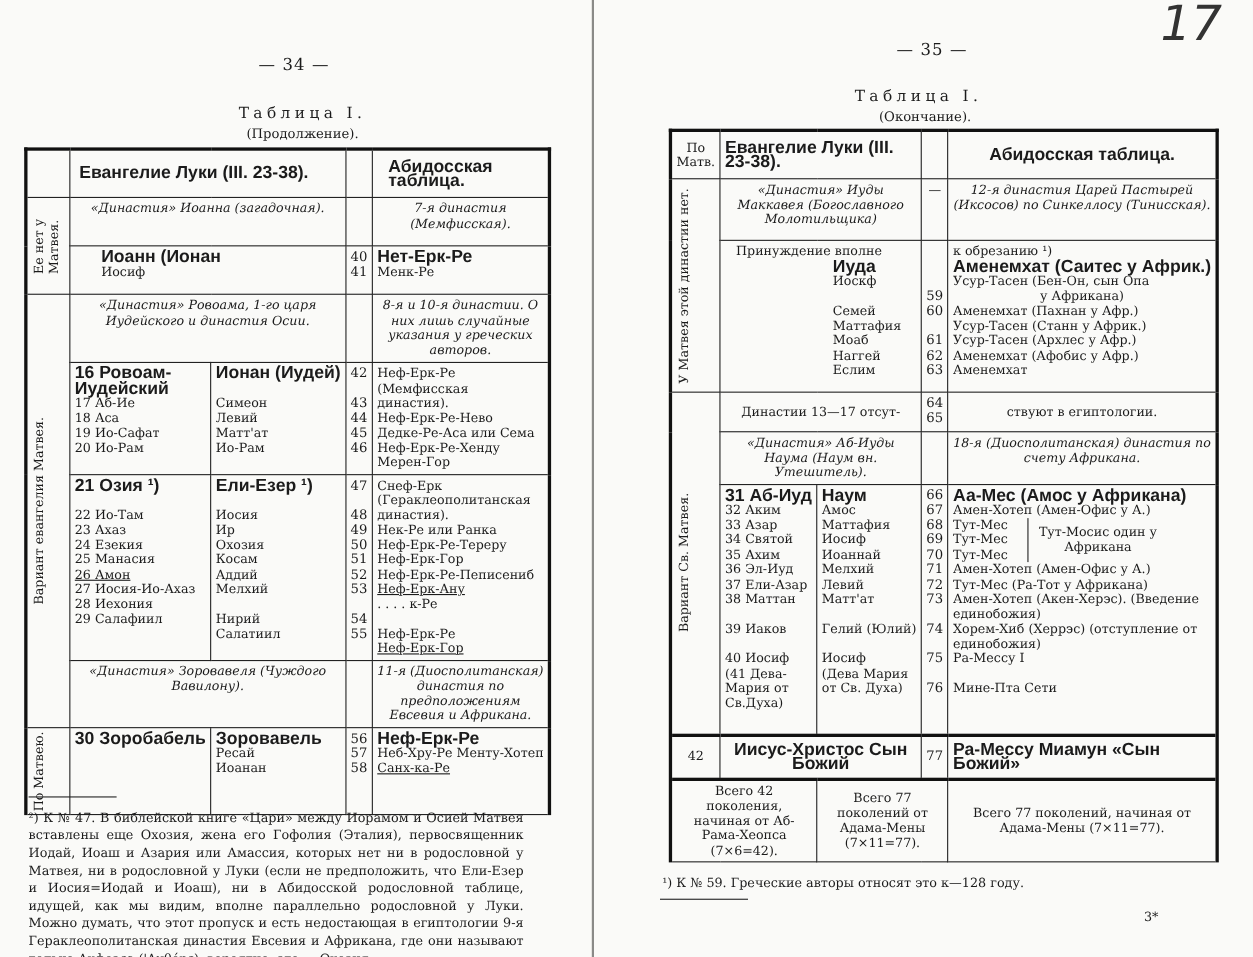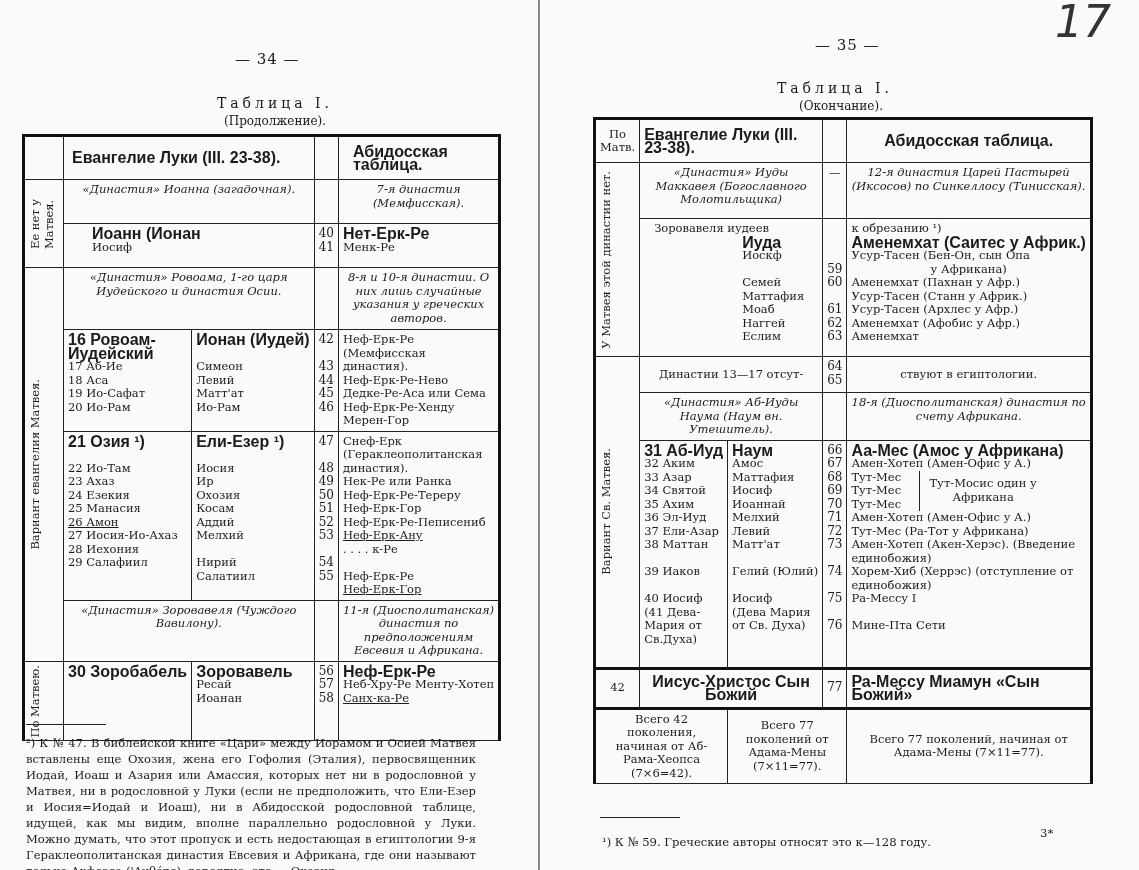--- a/index.html
+++ b/index.html
@@ -205,21 +205,21 @@
 </div>
 
 <div class="gutter"></div>
 
 <div class="page" id="right-page">
   <div class="pnum" style="left:275px;top:36px;">— 35 —</div>
   <div class="hand" style="left:515px;top:-4px;">17</div>
   <div class="ttitle" style="left:170px;top:80px;width:250px;">Таблица I.</div>
   <div class="tsub" style="left:176px;top:99px;width:250px;">(Окончание).</div>
 
-  <table class="t" style="left:53px;top:117px;width:470px;">
+  <table class="t" style="left:68px;top:117px;width:470px;">
     <colgroup>
         <col style="width:38px">
         <col style="width:90px">
         <col style="width:92px">
         <col style="width:30px">
         <col style="width:196px">
       </colgroup>
     <tbody>
         <tr style="height:44px">
       <td class="thick-top thick-l center" style="vertical-align:middle">По Матв.</td>
@@ -230,21 +230,21 @@
     <tr style="height:56px">
       <td rowspan="2" class="thick-l" style="vertical-align:middle">
             <div class="vert">У Матвея этой династии нет.</div>
           </td>
       <td colspan="2" class="i center">«Династия» Иуды Маккавея (Богославного Молотильщика)</td>
       <td class="center">—</td>
       <td class="i center thick-r">12-я династия Царей Пастырей (Иксосов) по Синкеллосу (Тинисская).</td>
     </tr>
     <tr style="height:138px">
       <td colspan="2" class="lines">
-            <div style="padding-left:10px">Зоровавеля иудеев</div>
+            <div style="padding-left:10px">Принуждение вполне</div>
         <div style="padding-left:98px">
           <div class="b">Иуда</div>
           <div>Иоскф</div>
           <div>&nbsp;</div>
           <div>Семей</div>
           <div>Маттафия</div>
           <div>Моаб</div>
           <div>Наггей</div>
           <div>Еслим</div>
         </div>
@@ -363,15 +363,15 @@
     </tr>
     <tr style="height:70px">
       <td colspan="2" class="thick-l thick-top center" style="vertical-align:middle">Всего 42 поколения, начиная от Аб-Рама-Хеопса (7×6=42).</td>
       <td class="thick-top center" colspan="2" style="vertical-align:middle">Всего 77 поколений от Адама-Мены (7×11=77).</td>
       <td class="thick-top thick-r center" style="vertical-align:middle;padding:0 20px">Всего 77 поколений, начиная от Адама-Мены (7×11=77).</td>
     </tr>
   </tbody>
     </table>
 
   <div class="fn-rule" style="left:60px;top:817px;width:80px;"></div>
-  <div class="footnote" style="left:62px;top:834px;width:400px;">¹) К № 59. Греческие авторы относят это к—128 году.</div>
+  <div class="footnote" style="left:62px;top:794px;width:400px;">¹) К № 59. Греческие авторы относят это к—128 году.</div>
   <div class="footnote" style="left:500px;top:825px;">3*</div>
 </div>
 
 </body></html>

